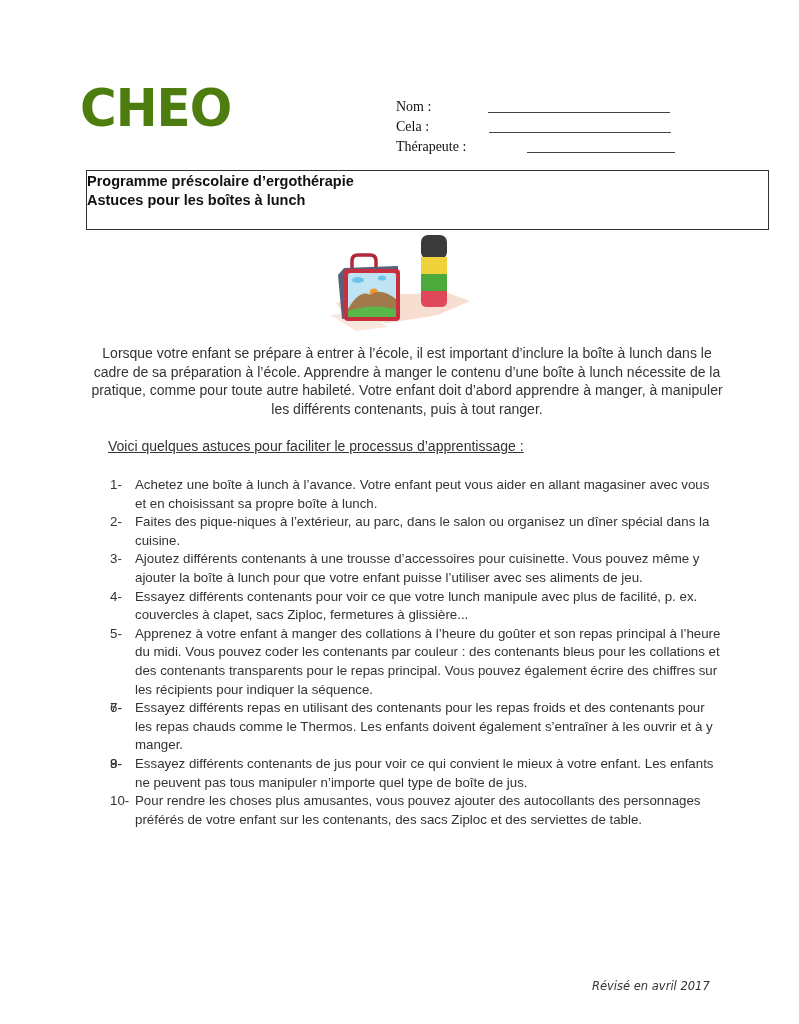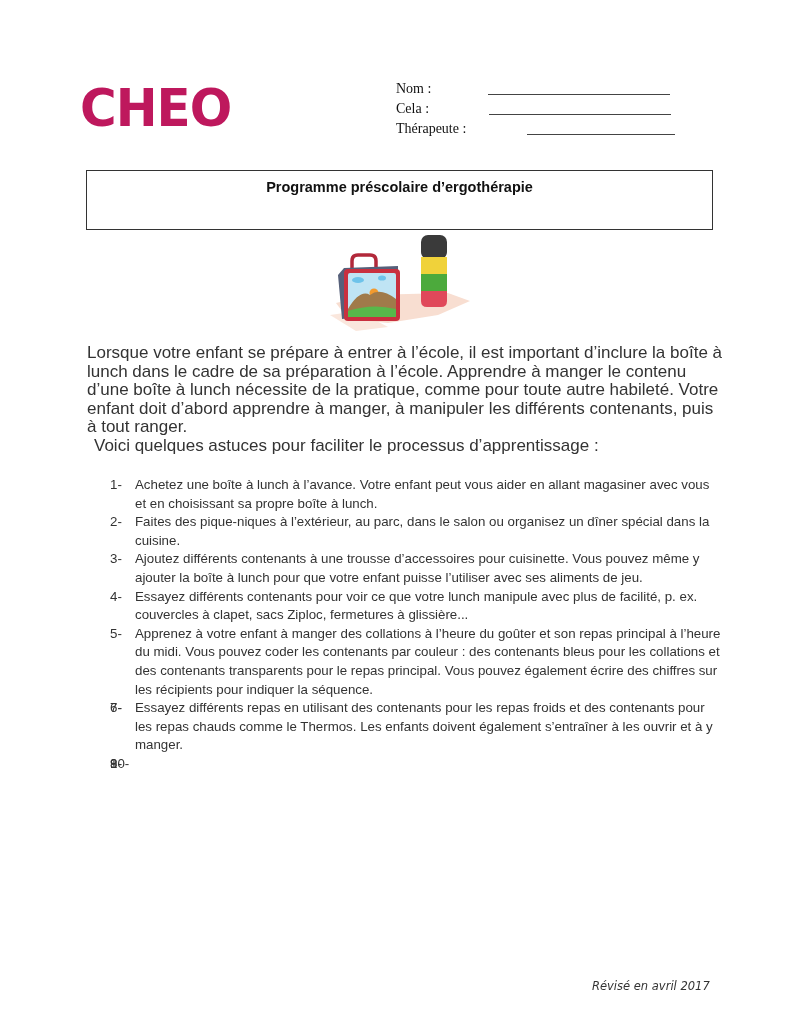--- a/index.html
+++ b/index.html
@@ -1,28 +1,28 @@
 <!DOCTYPE html>
 <html><head>
 <meta charset="utf-8">
 <style>
   html, body { margin: 0; padding: 0; background: #ffffff; }
   body { width: 799px; height: 1024px; position: relative; overflow: hidden; color: #222; }
-  .logo { position: absolute; left: 80px; top: 84px; font-family: "DejaVu Sans", sans-serif; font-weight: bold; font-size: 50px; letter-spacing: -1px; color: #be185d; line-height: 1; transform: scaleY(1.02); }
-  .fields { position: absolute; left: 396px; top: 80px; font-family: "Liberation Serif", serif; font-size: 14px; color: #111; }
+  .logo { position: absolute; left: 80px; top: 84px; font-family: "DejaVu Sans", sans-serif; font-weight: bold; font-size: 50px; letter-spacing: -1px; color: #4d7c0f; line-height: 1; transform: scaleY(1.02); }
+  .fields { position: absolute; left: 396px; top: 98px; font-family: "Liberation Serif", serif; font-size: 14px; color: #111; }
   .field { position: relative; height: 20px; line-height: 18px; }
   .field .line { position: absolute; top: 14px; height: 1px; background: #444; }
   .f0 .line { left: 92px; width: 182px; }
   .f1 .line { left: 93px; width: 182px; }
   .f2 .line { left: 131px; width: 148px; }
-  .titlebox { position: absolute; left: 86px; top: 170px; width: 627px; height: 60px; border: 1px solid #333; box-sizing: border-box; text-align: center; font-family: "Liberation Sans", sans-serif; font-weight: bold; font-size: 14.5px; color: #111; padding-top: 7px; line-height: 19px; }
+  .titlebox { position: absolute; left: 86px; top: 170px; width: 683px; height: 60px; border: 1px solid #333; box-sizing: border-box; font-family: "Liberation Sans", sans-serif; font-weight: bold; font-size: 14.5px; color: #111; padding-top: 1px; line-height: 19px; }
   .clipart { position: absolute; left: 328px; top: 233px; width: 150px; height: 100px; }
-  .body-text { position: absolute; left: 87px; font-family: "Liberation Sans", sans-serif; font-size: 17px; color: #333; line-height: 18.6px; }
+  .body-text { position: absolute; left: 87px; font-family: "Liberation Sans", sans-serif; font-size: 14px; color: #333; line-height: 18.6px; text-align: center; }
   .intro { top: 344px; width: 640px; }
-  .lead { top: 437px; left: 94px; }
+  .lead { top: 437px; left: 108px; text-decoration: underline; }
   .list { position: absolute; left: 110px; top: 476px; width: 612px; font-family: "Liberation Sans", sans-serif; font-size: 13.3px; color: #333; line-height: 18.6px; margin: 0; padding: 0; list-style: none; }
   .list li { position: relative; padding-left: 25px; }
   .list .num { position: absolute; left: 0; top: 0; }
   .footer { position: absolute; left: 592px; top: 979px; font-family: "DejaVu Sans", sans-serif; font-style: italic; font-size: 11.5px; color: #333; text-align: center; }
 </style>
 </head>
 <body>
 
 <div class="logo">CHEO</div>
 
@@ -36,20 +36,21 @@
     <span class="line"></span>
   </div>
   <div class="field f2">
     <span>Thérapeute :</span>
     <span class="line"></span>
   </div>
 </div>
 
 <div class="titlebox">
   <div>Programme préscolaire d’ergothérapie</div>
+  <div>Astuces pour les boîtes à lunch</div>
 </div>
 
 <svg class="clipart" viewBox="0 0 150 100">
 
   <path d="M8 70 L40 62 L120 60 L142 68 L110 82 L60 90 L20 86 Z" fill="#f6d6c6" opacity="0.8"></path>
   <path d="M2 82 L30 78 L60 94 L28 98 Z" fill="#f8ddcf" opacity="0.7"></path>
 
   <path d="M24 38 L24 28 Q24 22 30 22 L42 22 Q48 22 48 28 L48 36" fill="none" stroke="#b2283a" stroke-width="3.5"></path>
 
   <path d="M10 42 L16 35 L70 33 L70 80 L14 86 Z" fill="#56607a"></path>
@@ -76,17 +77,17 @@
 
 <ol class="list">
   <li><span class="num">1-</span><span>Achetez une boîte à lunch à l’avance. Votre enfant peut vous aider en allant magasiner avec vous et en choisissant sa propre boîte à lunch.</span></li>
   <li><span class="num">2-</span><span>Faites des pique-niques à l’extérieur, au parc, dans le salon ou organisez un dîner spécial dans la cuisine.</span></li>
   <li><span class="num">3-</span><span>Ajoutez différents contenants à une trousse d’accessoires pour cuisinette. Vous pouvez même y ajouter la boîte à lunch pour que votre enfant puisse l’utiliser avec ses aliments de jeu.</span></li>
   <li><span class="num">4-</span><span>Essayez différents contenants pour voir ce que votre lunch manipule avec plus de facilité, p. ex. couvercles à clapet, sacs Ziploc, fermetures à glissière...</span></li>
   <li><span class="num">5-</span><span>Apprenez à votre enfant à manger des collations à l’heure du goûter et son repas principal à l’heure du midi. Vous pouvez coder les contenants par couleur : des contenants bleus pour les collations et des contenants transparents pour le repas principal. Vous pouvez également écrire des chiffres sur les récipients pour indiquer la séquence.</span></li>
   <li><span class="num">6-</span></li>
   <li><span class="num">7-</span><span>Essayez différents repas en utilisant des contenants pour les repas froids et des contenants pour les repas chauds comme le Thermos. Les enfants doivent également s’entraîner à les ouvrir et à y manger.</span></li>
   <li><span class="num">8-</span></li>
-  <li><span class="num">9-</span></li>
-  <li><span class="num">10-</span></li>
+  <li><span class="num">9-</span><span>Essayez différents contenants de jus pour voir ce qui convient le mieux à votre enfant. Les enfants ne peuvent pas tous manipuler n’importe quel type de boîte de jus.</span></li>
+  <li><span class="num">10-</span><span>Pour rendre les choses plus amusantes, vous pouvez ajouter des autocollants des personnages préférés de votre enfant sur les contenants, des sacs Ziploc et des serviettes de table.</span></li>
 </ol>
 
 <div class="footer">Révisé en avril 2017</div>
 
 </body></html>

